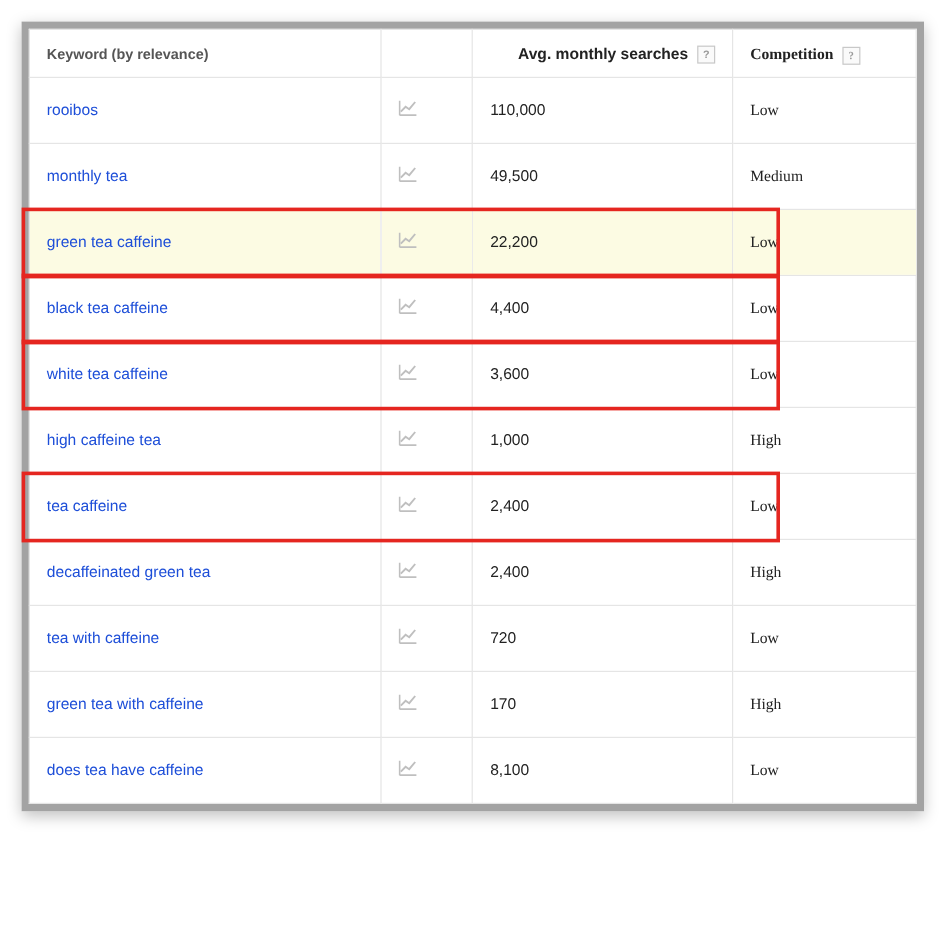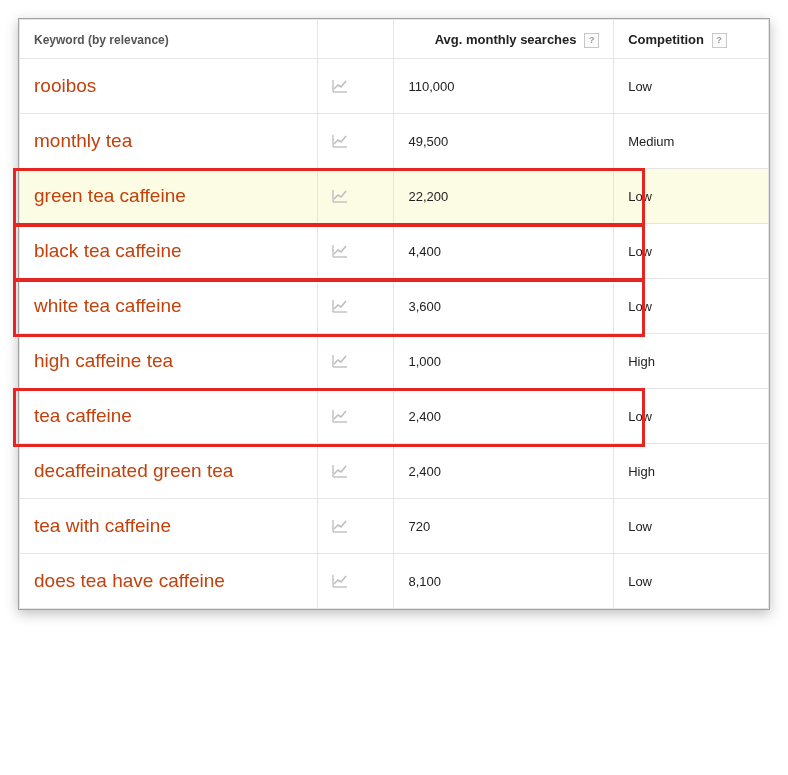--- a/index.html
+++ b/index.html
@@ -3,39 +3,39 @@
 <meta charset="utf-8">
 <style>
   html,body{margin:0;padding:0;font-family:Arial,Helvetica,sans-serif;background:#fff;}
   .frame{
     width:788px;
     box-sizing:border-box;
     padding:18px;
   }
   .panel{
     box-shadow:0 4px 12px rgba(0,0,0,0.25);
-    border:1px solid #a3a3a3;
+    border:6px solid #a3a3a3;
     background:#fff;
   }
   table{width:100%;border-collapse:collapse;table-layout:fixed;}
-  th,td{border:1px solid #e5e5e5;font-size:19px;color:#c2410c;}
+  th,td{border:1px solid #e5e5e5;font-size:13px;color:#1d4ed8;}
   th{
     background:#fff;
     padding:12px 14px 10px 14px;
     text-align:left;
     font-weight:bold;
     color:#555;
     font-size:12px;
   }
   th:nth-child(3){text-align:right;}
   td{padding:0 14px;height:54px;vertical-align:middle;}
   .col-keyword{width:42%;}
   .col-icon{width:8%;text-align:left;}
   .col-searches{width:30%;font-size:13px;color:#222;}
-  .col-comp{width:20%;font-size:13px;color:#222;}
+  .col-comp{width:20%;font-size:13px;color:#222;font-family:Liberation Serif, serif;}
   .help-icon{
     display:inline-block;
     width:13px;height:13px;
     border:1px solid #c8c8c8;
     color:#9a9a9a;
     font-size:9px;
     line-height:13px;
     text-align:center;
     vertical-align:middle;
     margin-left:4px;
@@ -161,20 +161,30 @@
           <tr>
             <td class="col-keyword"><span>tea with caffeine</span></td>
             <td class="col-icon"><span class="trend-icon"><svg width="16" height="14" viewBox="0 0 16 14">
                   <polyline points="1,13 1,1" stroke="#bfbfbf" stroke-width="1.4" fill="none"></polyline>
                   <polyline points="1,13 15,13" stroke="#bfbfbf" stroke-width="1.4" fill="none"></polyline>
                   <polyline points="2,10 6,6 9,8 14,2" stroke="#bfbfbf" stroke-width="1.6" fill="none"></polyline>
                 </svg></span></td>
             <td class="col-searches"><span>720</span></td>
             <td class="col-comp"><span>Low</span></td>
           </tr>
+          <tr>
+            <td class="col-keyword"><span>green tea with caffeine</span></td>
+            <td class="col-icon"><span class="trend-icon"><svg width="16" height="14" viewBox="0 0 16 14">
+                  <polyline points="1,13 1,1" stroke="#bfbfbf" stroke-width="1.4" fill="none"></polyline>
+                  <polyline points="1,13 15,13" stroke="#bfbfbf" stroke-width="1.4" fill="none"></polyline>
+                  <polyline points="2,10 6,6 9,8 14,2" stroke="#bfbfbf" stroke-width="1.6" fill="none"></polyline>
+                </svg></span></td>
+            <td class="col-searches"><span>170</span></td>
+            <td class="col-comp"><span>High</span></td>
+          </tr>
           <tr class="boxed">
             <td class="col-keyword"><span>does tea have caffeine</span></td>
             <td class="col-icon"><span class="trend-icon"><svg width="16" height="14" viewBox="0 0 16 14">
                   <polyline points="1,13 1,1" stroke="#bfbfbf" stroke-width="1.4" fill="none"></polyline>
                   <polyline points="1,13 15,13" stroke="#bfbfbf" stroke-width="1.4" fill="none"></polyline>
                   <polyline points="2,10 6,6 9,8 14,2" stroke="#bfbfbf" stroke-width="1.6" fill="none"></polyline>
                 </svg></span></td>
             <td class="col-searches"><span>8,100</span></td>
             <td class="col-comp"><span>Low</span></td>
           </tr>

